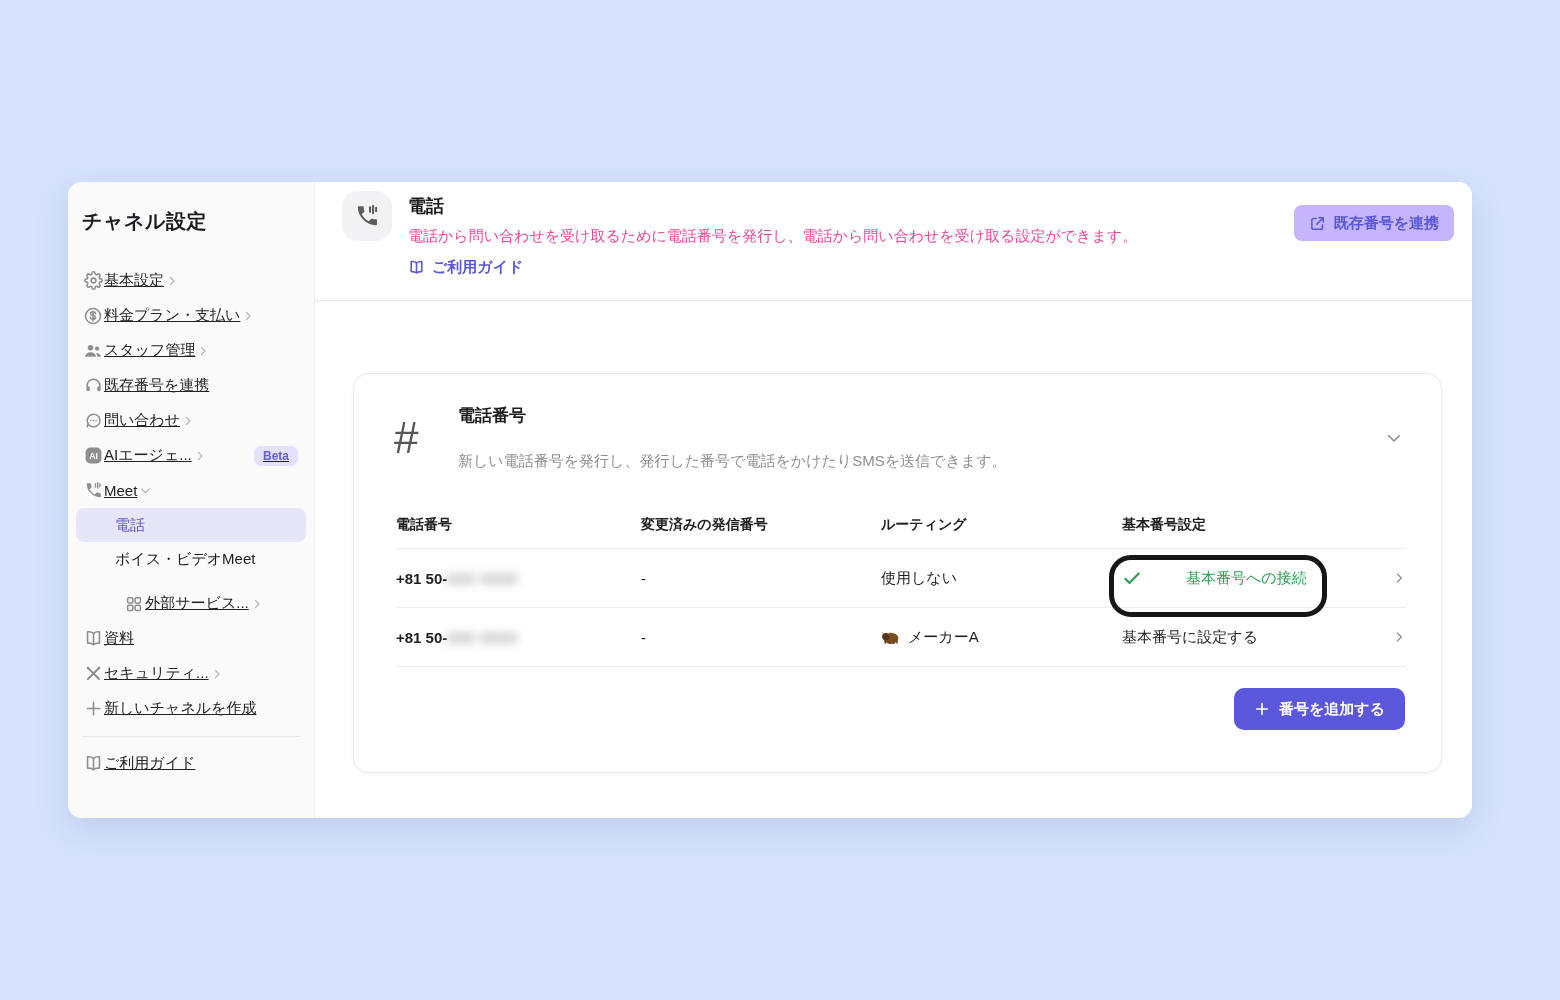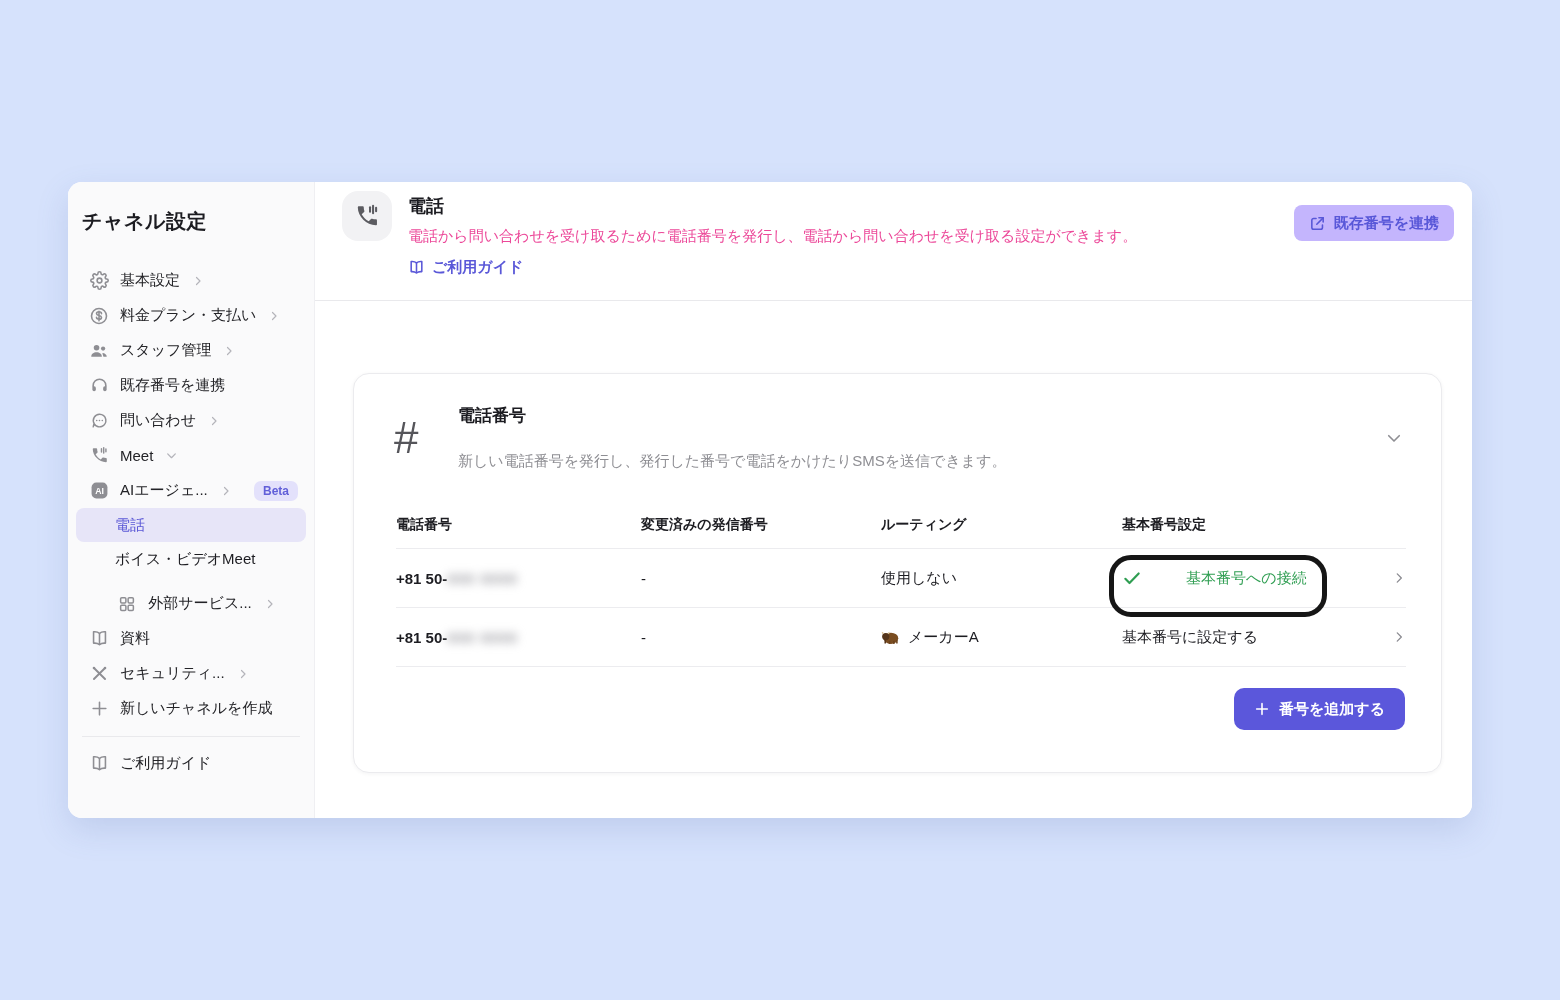--- a/index.html
+++ b/index.html
@@ -18,22 +18,22 @@
   }
   
   .sidebar {
     width:247px; flex:0 0 247px; background:#fafafb;
     border-right:1px solid #efeff2; padding-top:26px;
     display:flex; flex-direction:column;
   }
   .sb-title { font-size:20px; font-weight:bold; margin:0 0 28px 14px; letter-spacing:.5px; }
   .nav { display:flex; flex-direction:column; }
   .nav-item {
-    height:35px; display:flex; align-items:center; gap:10px;
-    padding:0 10px 0 20px; font-size:15px; color:#232327; cursor:pointer;
+    height:35px; display:flex; align-items:center; 
+    padding:0 10px 0 14px; font-size:15px; color:#232327; cursor:pointer;text-decoration:underline;
   }
   .nav-item .ico { width:22px; height:20px; display:flex; align-items:center; justify-content:center; flex:0 0 22px; }
   .nav-item svg { display:block; }
   .nav-item .chev { margin-left:2px; display:flex; align-items:center; }
   .nav-sub {
     height:34px; display:flex; align-items:center;
     margin:0 8px; padding-left:39px; font-size:15px; border-radius:8px; cursor:pointer;
   }
   .nav-sub.selected { background:#e7e5f8; color:#5b58d6; }
   .badge {
@@ -177,49 +177,49 @@
         <span>問い合わせ</span>
         <span class="chev">
             <svg width="12" height="12" viewBox="0 0 24 24" fill="none" stroke="#b4b4ba" stroke-width="2.4" stroke-linecap="round" stroke-linejoin="round">
               <path d="M9 5l7 7-7 7"></path>
             </svg>
           </span>
       </div>
 
       <div class="nav-item">
         <span class="ico">
+          <svg width="19" height="19" viewBox="0 0 24 24">
+              <rect x="2" y="2" width="20" height="20" rx="6" fill="#8e8e93"></rect>
+              <text x="12" y="16.2" text-anchor="middle" font-size="11" font-weight="bold" fill="#ffffff" font-family="Liberation Sans, sans-serif">AI</text>
+            </svg>
+        </span>
+        <span>AIエージェ...</span>
+        <span class="chev">
+            <svg width="12" height="12" viewBox="0 0 24 24" fill="none" stroke="#b4b4ba" stroke-width="2.4" stroke-linecap="round" stroke-linejoin="round">
+              <path d="M9 5l7 7-7 7"></path>
+            </svg>
+          </span>
+        <span class="badge">Beta</span>
+      </div>
+
+      <div class="nav-item">
+        <span class="ico">
           <svg width="19" height="19" viewBox="0 0 24 24" fill="#8e8e93">
               <path d="M7.1 10.4c1.4 2.7 3.7 5 6.5 6.5l2.1-2.1c.3-.3.7-.4 1-.3 1.1.4 2.3.6 3.5.6.6 0 1 .4 1 1v3.4c0 .6-.4 1-1 1C11.5 20.5 3.5 12.5 3.5 3.9c0-.6.4-1 1-1H8c.6 0 1 .4 1 1 0 1.2.2 2.4.6 3.5.1.3 0 .7-.3 1l-2.2 2z"></path>
               <path d="M14.5 3.5v4" stroke="#8e8e93" stroke-width="1.8" stroke-linecap="round" fill="none"></path>
               <path d="M17.3 2.2v6.6" stroke="#8e8e93" stroke-width="1.8" stroke-linecap="round" fill="none"></path>
               <path d="M20.1 3.8v3.4" stroke="#8e8e93" stroke-width="1.8" stroke-linecap="round" fill="none"></path>
             </svg>
         </span>
         <span>Meet</span>
         <span class="chev">
             <svg width="13" height="13" viewBox="0 0 24 24" fill="none" stroke="#b4b4ba" stroke-width="2.4" stroke-linecap="round" stroke-linejoin="round">
               <path d="M5 9l7 7 7-7"></path>
             </svg>
           </span>
-      </div>
-
-      <div class="nav-item">
-        <span class="ico">
-          <svg width="19" height="19" viewBox="0 0 24 24">
-              <rect x="2" y="2" width="20" height="20" rx="6" fill="#8e8e93"></rect>
-              <text x="12" y="16.2" text-anchor="middle" font-size="11" font-weight="bold" fill="#ffffff" font-family="Liberation Sans, sans-serif">AI</text>
-            </svg>
-        </span>
-        <span>AIエージェ...</span>
-        <span class="chev">
-            <svg width="12" height="12" viewBox="0 0 24 24" fill="none" stroke="#b4b4ba" stroke-width="2.4" stroke-linecap="round" stroke-linejoin="round">
-              <path d="M9 5l7 7-7 7"></path>
-            </svg>
-          </span>
-        <span class="badge">Beta</span>
       </div>
 
       <div class="nav-sub selected">
         <span>電話</span>
       </div>
       <div class="nav-sub">
         <span>ボイス・ビデオMeet</span>
       </div>
 
       <div class="nav-item gap-top">

